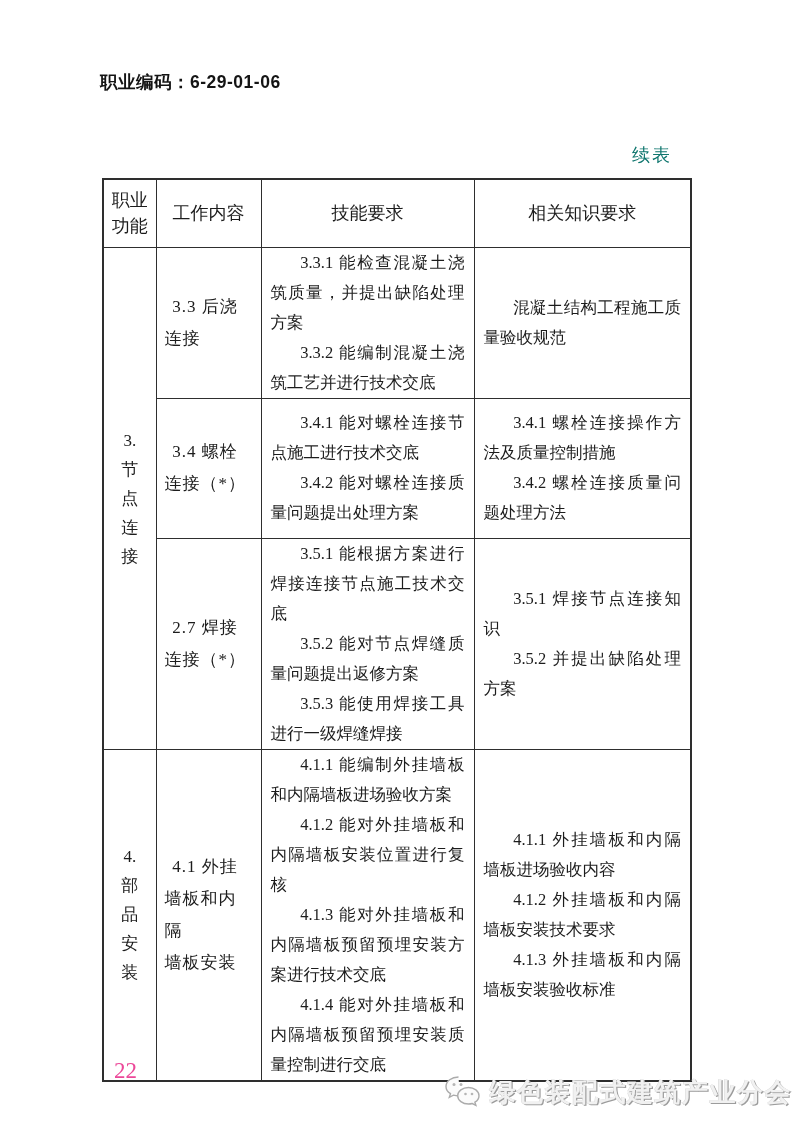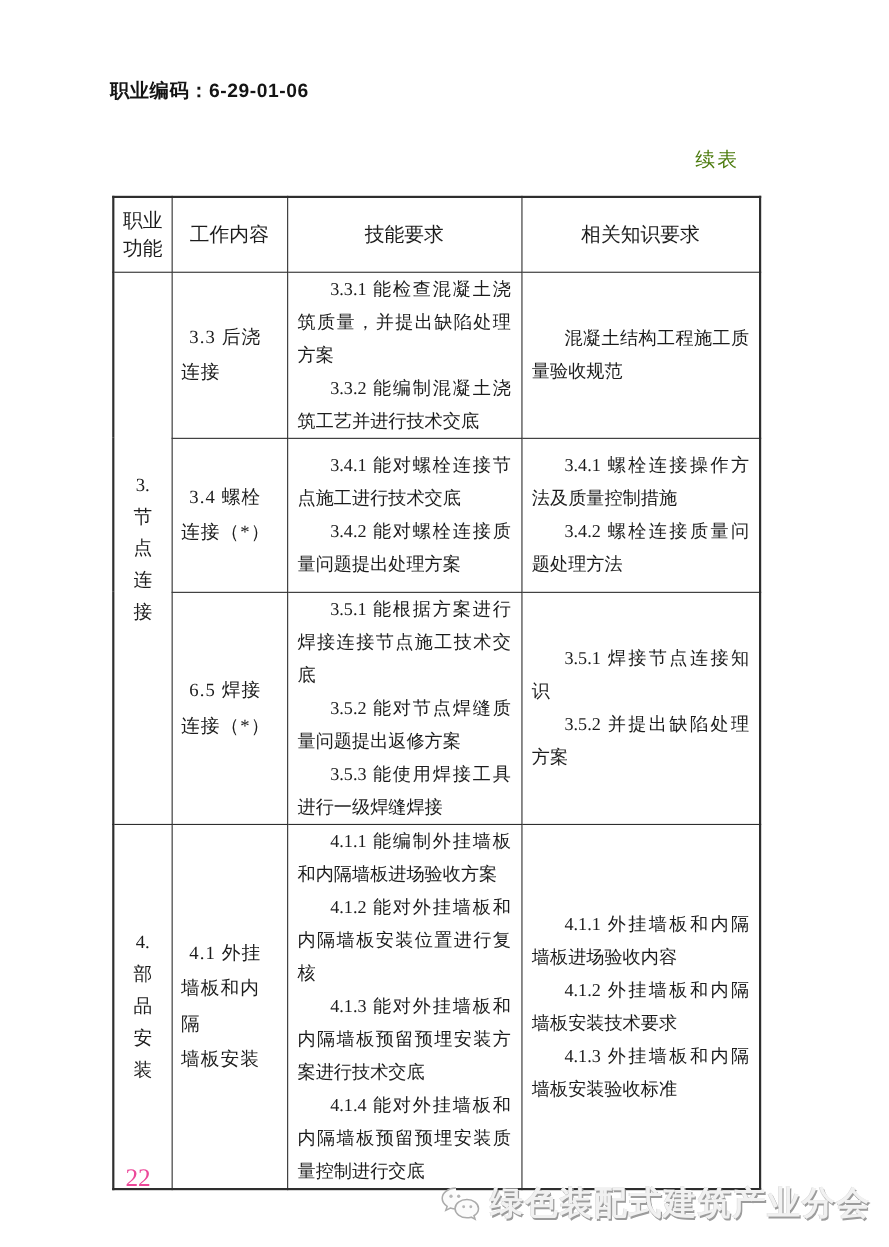--- a/index.html
+++ b/index.html
@@ -18,28 +18,28 @@
     top: 70px;
     font-family: "Liberation Sans", sans-serif;
     font-weight: bold;
     font-size: 17.5px;
     letter-spacing: 0.5px;
     color: #141414;
   }
   .continued {
     position: absolute;
     left: 102px;
-    top: 133px;
+    top: 143px;
     width: 588px;
     box-sizing: border-box;
     padding-right: 18px;
     text-align: right;
     font-size: 18px;
     letter-spacing: 2px;
-    color: #4d7c0f;
+    color: #0f766e;
   }
   table.std {
     position: absolute;
     left: 102px;
     top: 178px;
     width: 588px;
     border-collapse: collapse;
     table-layout: fixed;
     border: 2px solid #2e2e2e;
   }
@@ -96,21 +96,21 @@
     position: absolute;
     right: 16px;
     top: 1074px;
     display: flex;
     align-items: center;
     gap: 7px;
   }
   .footer-logo .logo-text {
     font-family: "Liberation Sans", sans-serif;
     font-weight: bold;
-    font-size: 30px;
+    font-size: 26px;
     letter-spacing: 1.5px;
     color: #f1f1f1;
     text-shadow: 1.2px 1.2px 0 #9c9c9c, -0.5px -0.5px 0 #d6d6d6;
     white-space: nowrap;
   }
 </style>
 </head>
 <body>
 
 <div class="page">
@@ -158,21 +158,21 @@
           <p>3.4.1 能对螺栓连接节点施工进行技术交底</p>
           <p>3.4.2 能对螺栓连接质量问题提出处理方案</p>
         </td>
         <td class="know-cell">
           <p>3.4.1 螺栓连接操作方法及质量控制措施</p>
           <p>3.4.2 螺栓连接质量问题处理方法</p>
         </td>
       </tr>
 
       <tr class="r-35">
-        <td class="work-cell">6.5 焊接
+        <td class="work-cell">2.7 焊接
 连接（*）</td>
         <td class="skill-cell">
           <p>3.5.1 能根据方案进行焊接连接节点施工技术交底</p>
           <p>3.5.2 能对节点焊缝质量问题提出返修方案</p>
           <p>3.5.3 能使用焊接工具进行一级焊缝焊接</p>
         </td>
         <td class="know-cell">
           <p>3.5.1 焊接节点连接知识</p>
           <p>3.5.2 并提出缺陷处理方案</p>
         </td>

